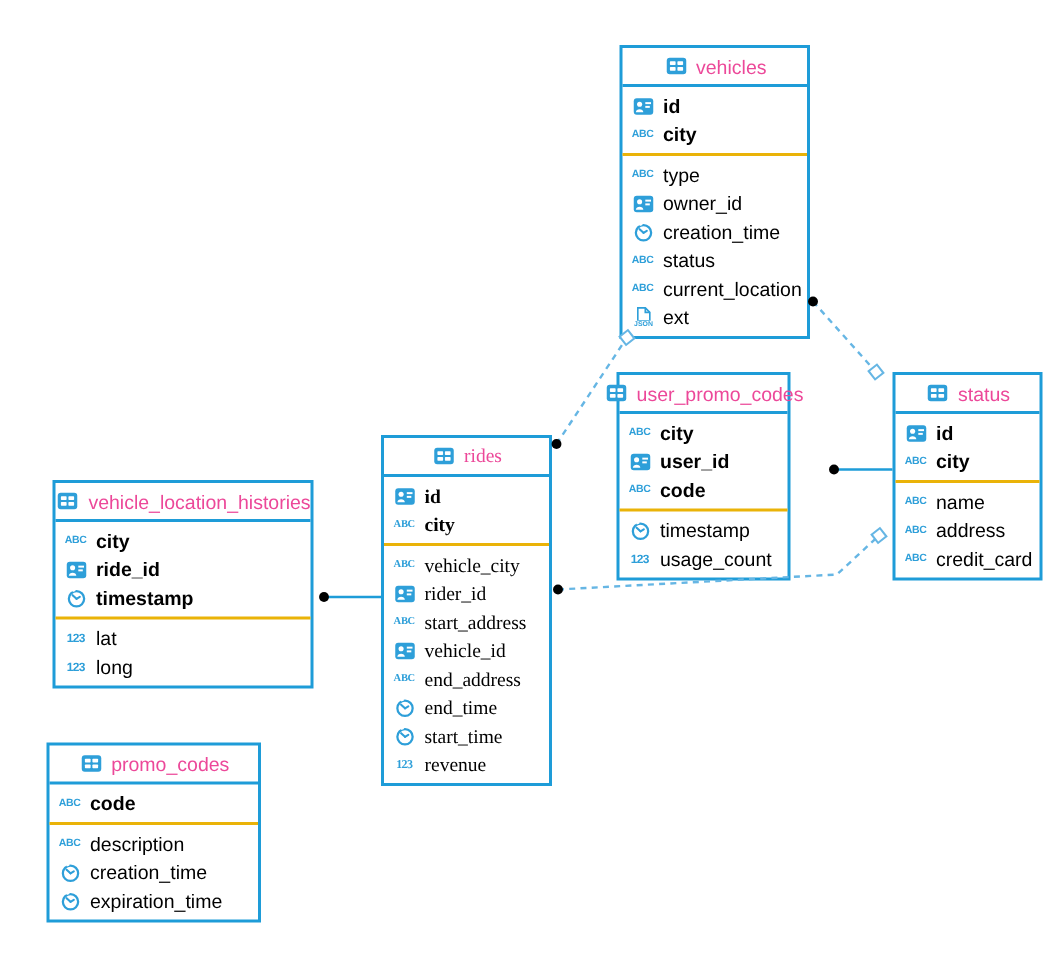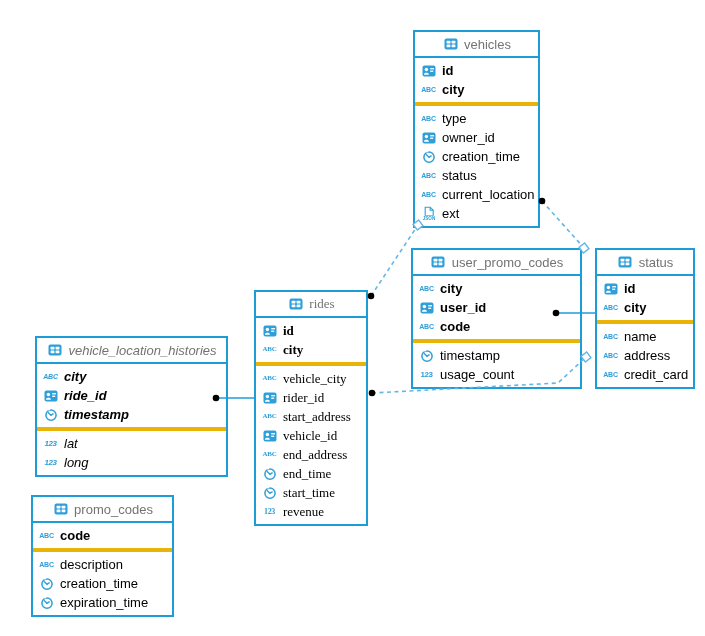--- a/index.html
+++ b/index.html
@@ -21,25 +21,25 @@
     z-index: 1;
   }
   .tbl-header {
     display: flex;
     align-items: center;
     justify-content: center;
     gap: 5px;
     height: 24px;
     border-bottom: 2px solid #1e9cd8;
     font-size: 13px;
-    color: #737373;
+    color: #ec4899;
     white-space: nowrap;
   }
   .sec { padding: 3px 0; }
-  .sec.cols { border-top: 4px solid #eab308; }
+  .sec.cols { border-top: 2px solid #eab308; }
   .row {
     display: flex;
     align-items: center;
     gap: 5px;
     height: 19px;
     padding: 0 5px;
     font-size: 13px;
     color: #000000;
     white-space: nowrap;
   }
@@ -163,21 +163,21 @@
                 <path d="M3.2 1.2 h5 l3 3 v5.6 h-8 z" fill="none" stroke="#2e9fd9" stroke-width="1.1"></path>
                 <path d="M8.2 1.2 v3 h3" fill="none" stroke="#2e9fd9" stroke-width="1.1"></path>
                 <rect x="1" y="9.8" width="12" height="4.6" fill="#fff"></rect>
                 <text x="7" y="13.6" text-anchor="middle" font-size="4.6" font-weight="bold" fill="#2e9fd9" font-family="Liberation Sans, sans-serif">JSON</text>
               </svg>
             </span>
             <span class="col-name">ext</span>
           </div>
         </div>
       </div>
-      <div class="tbl" style="left: 411px; top: 248px; width: 171px;">
+      <div class="tbl" style="left: 411px; top: 248px; width: 116px;">
         <div class="tbl-header">
           <span class="icon">
             <svg width="14" height="14" viewBox="0 0 14 14">
               <rect x="0.5" y="1.5" width="13" height="11" rx="2" fill="#2e9fd9"></rect>
               <rect x="2.6" y="3.8" width="3.8" height="2.6" rx="0.5" fill="#fff"></rect>
               <rect x="7.6" y="3.8" width="3.8" height="2.6" rx="0.5" fill="#fff"></rect>
               <rect x="2.6" y="7.6" width="3.8" height="2.6" rx="0.5" fill="#fff"></rect>
               <rect x="7.6" y="7.6" width="3.8" height="2.6" rx="0.5" fill="#fff"></rect>
             </svg>
           </span>
@@ -382,21 +382,21 @@
             <span class="col-name">start_time</span>
           </div>
           <div class="row">
             <span class="icon">
               <span class="icon-num">123</span>
             </span>
             <span class="col-name">revenue</span>
           </div>
         </div>
       </div>
-      <div class="tbl" style="left: 35px; top: 336px; width: 193px; font-style: italic;">
+      <div class="tbl" style="left: 35px; top: 320px; width: 174px;">
         <div class="tbl-header">
           <span class="icon">
             <svg width="14" height="14" viewBox="0 0 14 14">
               <rect x="0.5" y="1.5" width="13" height="11" rx="2" fill="#2e9fd9"></rect>
               <rect x="2.6" y="3.8" width="3.8" height="2.6" rx="0.5" fill="#fff"></rect>
               <rect x="7.6" y="3.8" width="3.8" height="2.6" rx="0.5" fill="#fff"></rect>
               <rect x="2.6" y="7.6" width="3.8" height="2.6" rx="0.5" fill="#fff"></rect>
               <rect x="7.6" y="7.6" width="3.8" height="2.6" rx="0.5" fill="#fff"></rect>
             </svg>
           </span>

